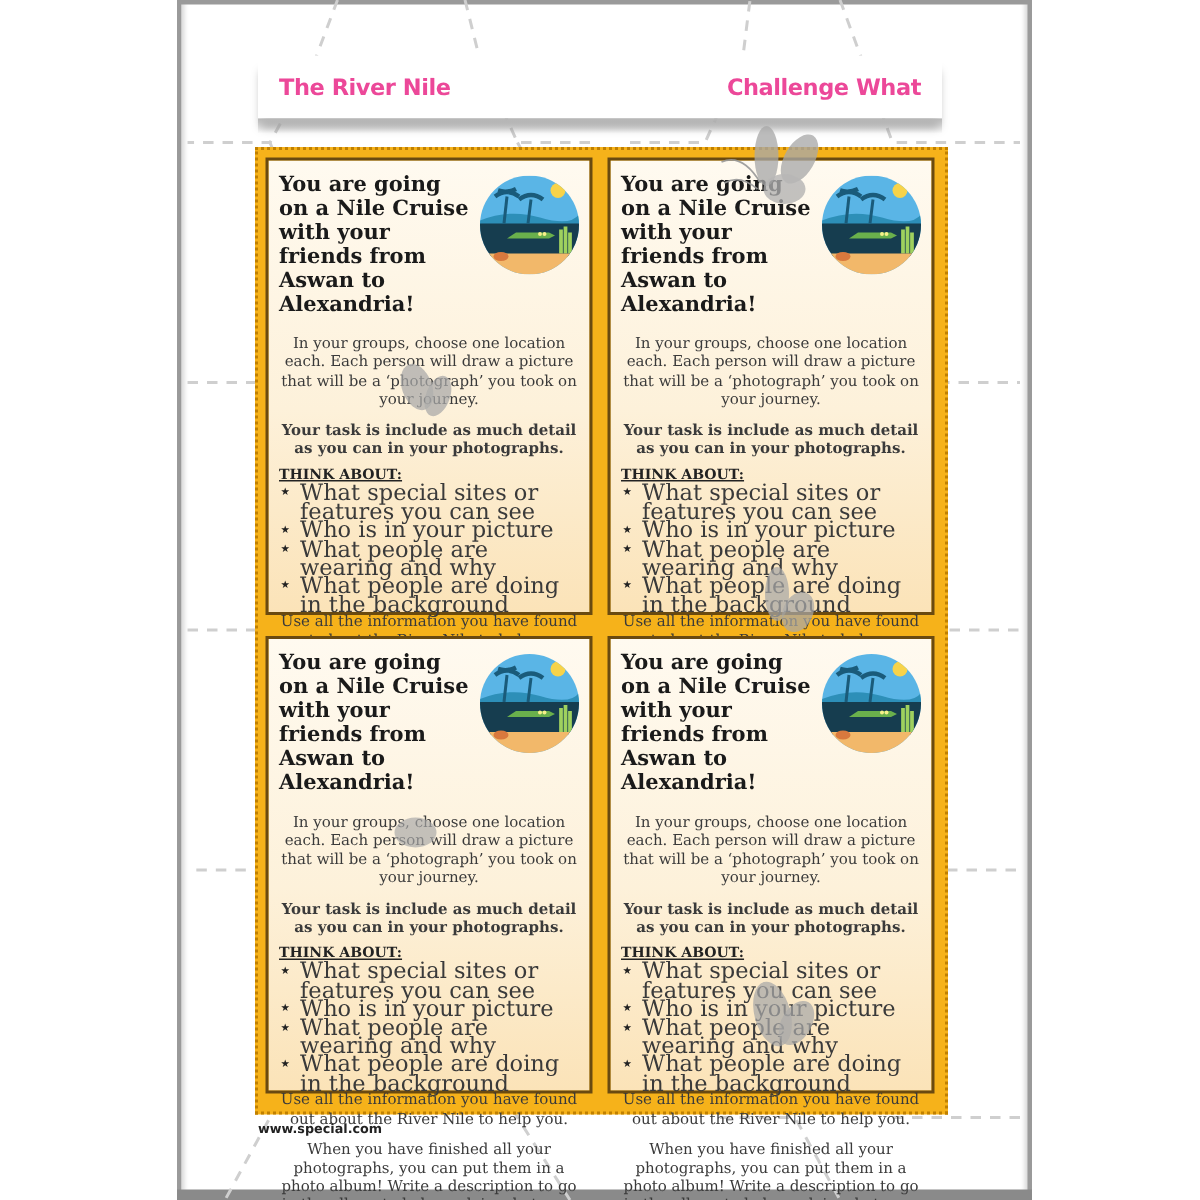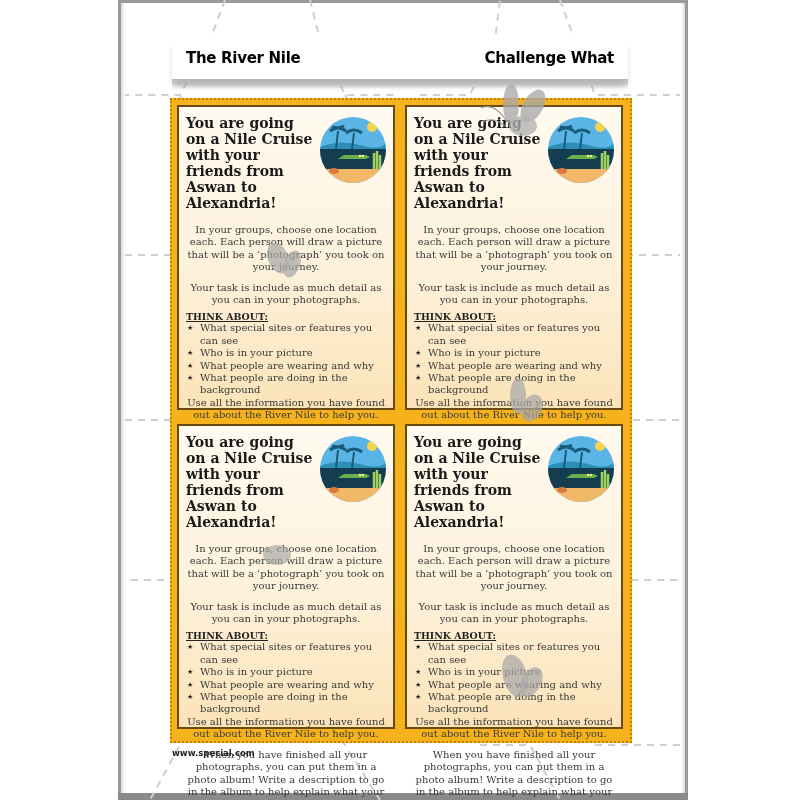--- a/index.html
+++ b/index.html
@@ -20,21 +20,21 @@
   .hexbg { position:absolute; left:0; top:0; width:800px; height:800px; pointer-events:none; }
 
   .header-banner {
     position:absolute; left:172px; top:37px; width:456px; height:42px;
     background:#ffffff;
     box-shadow: 0 8px 6px -2px rgba(0,0,0,0.35);
     display:flex; align-items:center; justify-content:space-between;
     padding:0 14px; box-sizing:border-box;
     font-family:"DejaVu Sans", sans-serif; font-weight:bold;
   }
-  .header-banner span { font-size:15px; color:#000000; letter-spacing:-0.3px; }
+  .header-banner span { font-size:15px; color:#ec4899; letter-spacing:-0.3px; }
   .banner-shadow {
     position:absolute; left:172px; top:79px; width:456px; height:10px;
     background:linear-gradient(#b8b8b8, rgba(200,200,200,0));
   }
 
   .cards-wrap {
     position:absolute; left:170px; top:98px; width:462px; height:645px;
     background:#f6b21a;
     border:2px dotted #c08000; box-sizing:border-box;
   }
@@ -48,24 +48,24 @@
   .card .title {
     font-weight:bold; font-size:14px; line-height:16px; color:#1a1a1a;
     text-align:left; width:130px; margin-top:2px;
   }
   .card .pic {
     position:absolute; right:7px; top:10px; width:66px; height:66px; border-radius:50%;
     overflow:hidden;
   }
   .card p { margin:0; font-size:10px; line-height:12.4px; text-align:center; }
   .card .p1 { margin-top:13px; }
-  .card .p2 { margin-top:8px; }
+  .card .p2 { margin-top:8px;font-weight:bold; }
   .card .think { margin-top:5px; font-size:9.4px; font-weight:bold; text-decoration:underline; color:#222; }
   .card ul { margin:0; padding:0; list-style:none; }
-  .card li { font-size:10px; line-height:12.4px; position:relative; padding-left:14px; }
+  .card li { font-size:15px; line-height:12.4px; position:relative; padding-left:14px; }
   .card li::before { content:"\2605"; position:absolute; left:1px; top:0; font-size:7px; color:#222; }
   .card .p3 { margin-top:0; }
   .card .p4 { margin-top:8px; }
 
   .footer {
     position:absolute; left:172px; top:748px; width:456px; height:14px;
     display:flex; justify-content:space-between;
     font-family:"DejaVu Sans", sans-serif; font-size:8.5px; font-weight:bold; color:#222;
   }
   .bee { position:absolute; pointer-events:none; opacity:0.9; }

